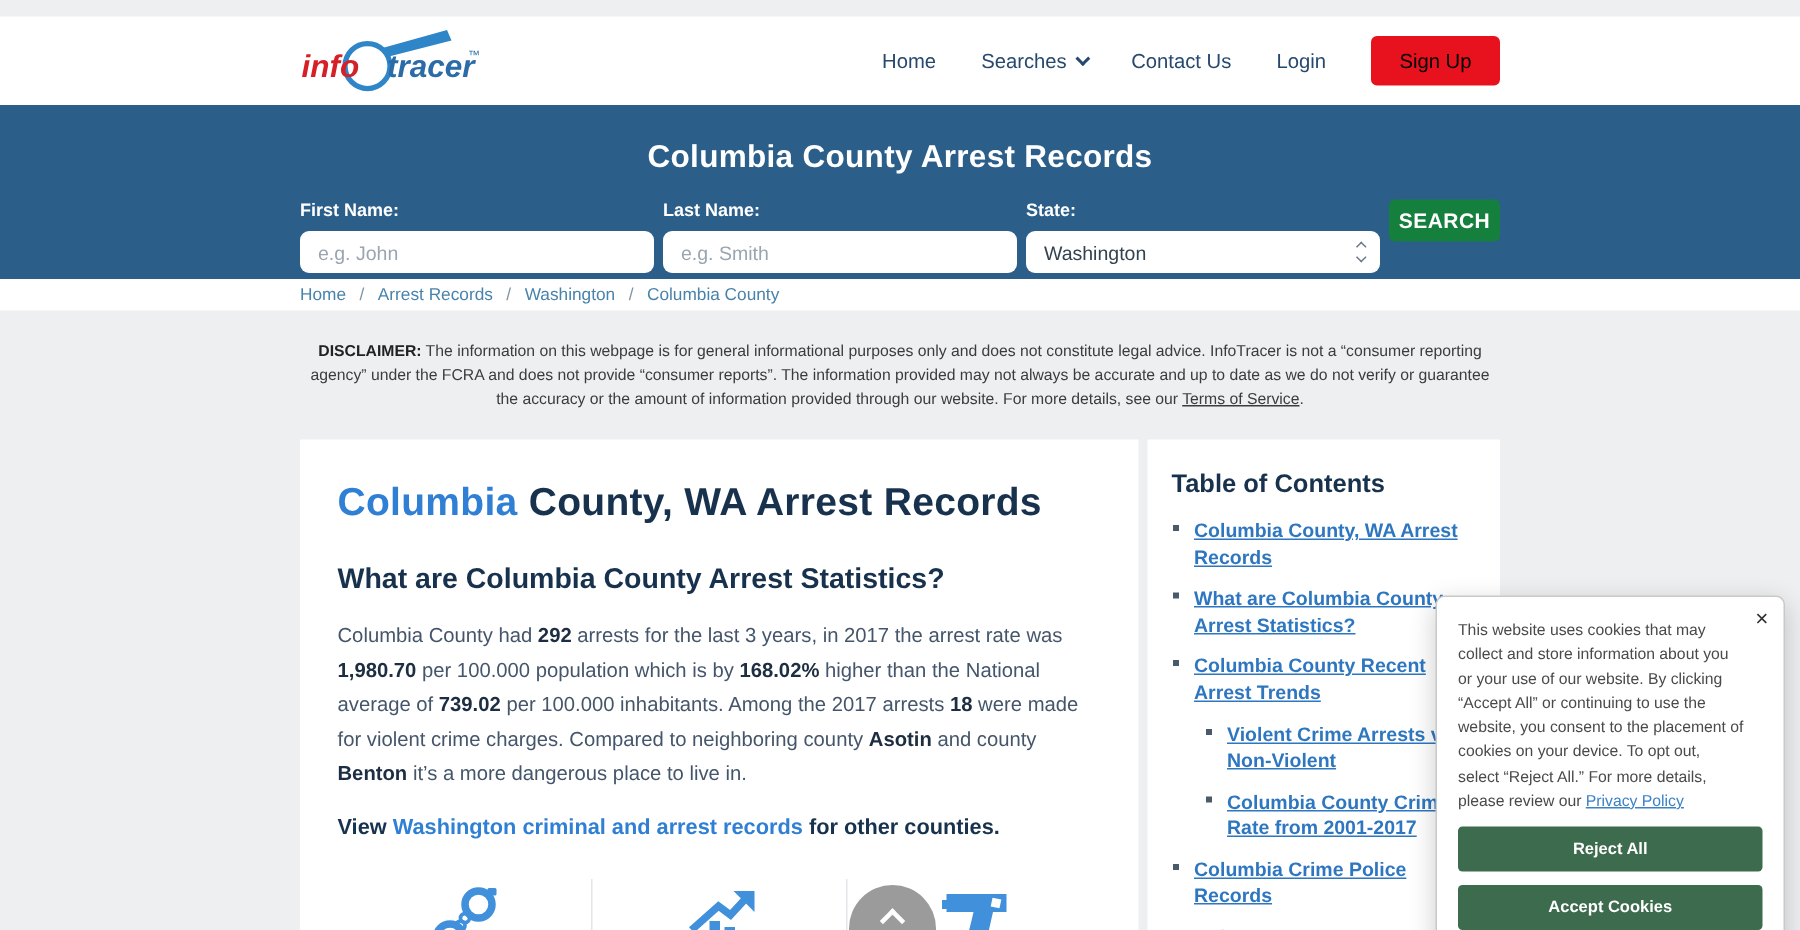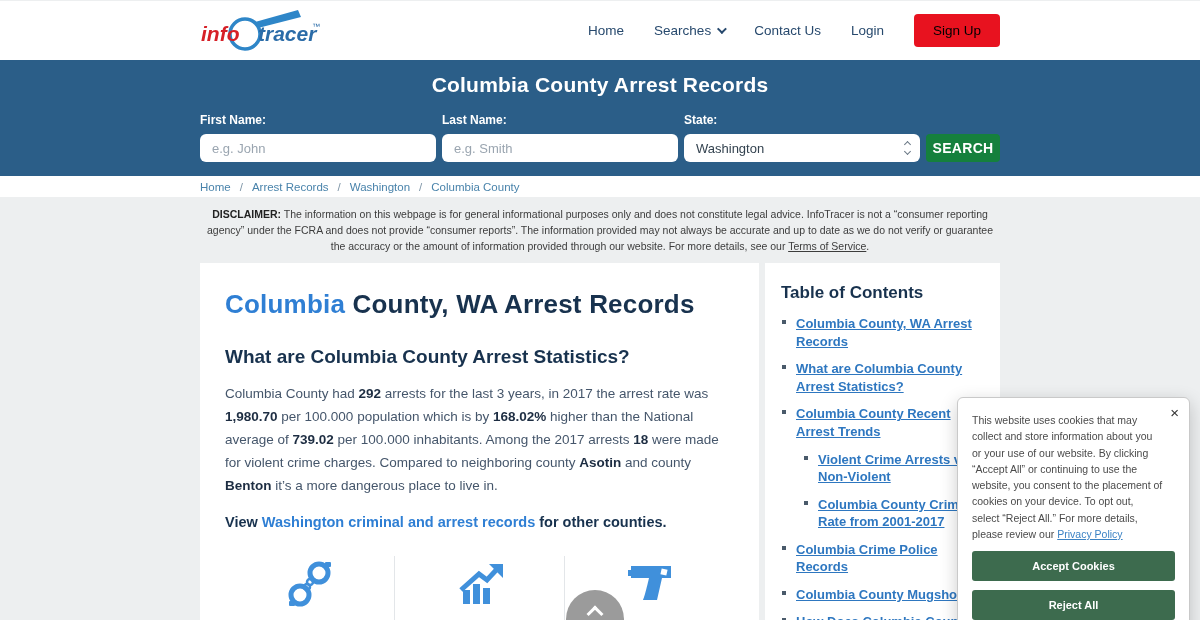--- a/index.html
+++ b/index.html
@@ -3,35 +3,35 @@
 <meta charset="utf-8">
 <style>
   * { box-sizing: border-box; margin: 0; padding: 0; }
   html,body { width:1200px; height:620px; overflow:hidden; }
   body {
     font-family: "Liberation Sans", sans-serif;
     background:#edeff0;
     position:relative;
     color:#45566b;
   }
-  .container { width:800px; margin:1px auto; }
+  .container { width:800px; margin:11px auto; }
 
   
   .topbar { background:#ffffff; height:59px; }
   .topbar .container { display:flex; align-items:center; justify-content:space-between; height:100%; }
   .logo { display:flex; align-items:center; cursor:pointer; }
   .nav { display:flex; align-items:center; gap:30px; }
   .nav a { text-decoration:none; color:#27496d; font-size:13.5px; cursor:pointer; display:flex; align-items:center; gap:6px; }
   .chev-down { width:7px; height:7px; border-right:2px solid #27496d; border-bottom:2px solid #27496d; transform:rotate(45deg) translateY(-2px); display:inline-block; }
   .btn-signup { background:#e8121f; color:#000000; font-size:13.5px; padding:9px 19px; border:none; border-radius:4px; cursor:pointer; }
 
   
   .hero { background:#2b5e88; height:116px; padding-top:12px; }
   .hero-title { color:#ffffff; font-size:21px; font-weight:bold; text-align:center; letter-spacing:.2px; }
-  .form-row { display:flex; gap:6px; margin-top:16px; align-items:flex-end; }
+  .form-row { display:flex; gap:6px; margin-top:16px; }
   .field { display:flex; flex-direction:column; }
   .field label { color:#ffffff; font-size:12px; font-weight:bold; margin-bottom:7px; }
   .field input { height:28px; border:none; border-radius:6px; padding:0 12px; font-size:13px; width:236px; font-family:"Liberation Sans",sans-serif; color:#737373; outline:none; }
   .field input::placeholder { color:#9aa5b0; }
   .select-box { height:28px; width:236px; background:#fff; border-radius:6px; display:flex; align-items:center; justify-content:space-between; padding:0 10px 0 12px; font-size:13px; color:#33424f; cursor:pointer; }
   .stepper { display:flex; flex-direction:column; gap:2px; align-items:center; }
   .stepper i { width:5px; height:5px; border-right:1.5px solid #6a7886; border-bottom:1.5px solid #6a7886; display:block; }
   .stepper .up { transform:rotate(-135deg); }
   .stepper .down { transform:rotate(45deg); }
   .btn-search { background:#15803d; color:#fff; font-weight:bold; font-size:14px; border:none; border-radius:4px; height:28px; width:74px; cursor:pointer; letter-spacing:.3px; }
@@ -237,16 +237,16 @@
 
 <div class="scroll-top">
   <i></i>
 </div>
 
 <div class="cookie">
   <span class="close">×</span>
   <p class="txt">
     <span>This website uses cookies that may collect and store information about you or your use of our website. By clicking “Accept All” or continuing to use the website, you consent to the placement of cookies on your device. To opt out, select “Reject All.” For more details, please review our </span><a>Privacy Policy</a>
   </p>
+  <button>Reject All</button>
   <button>Accept Cookies</button>
-  <button>Reject All</button>
 
 </div>
 
 </body></html>

